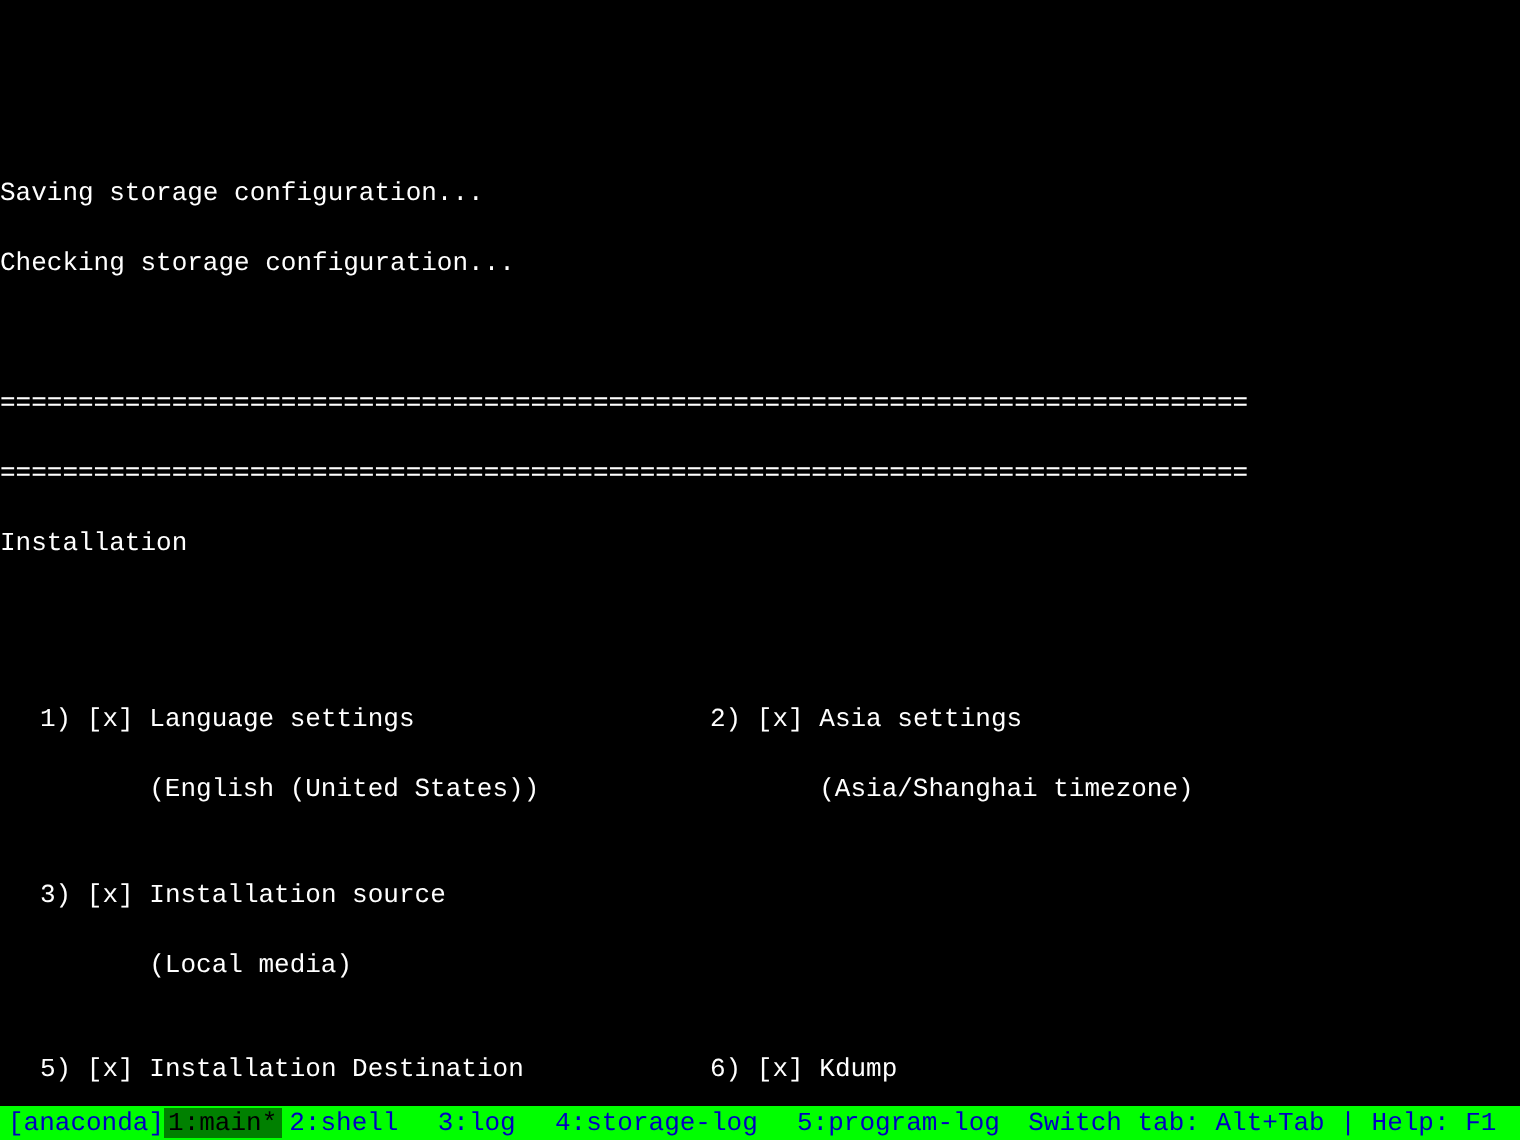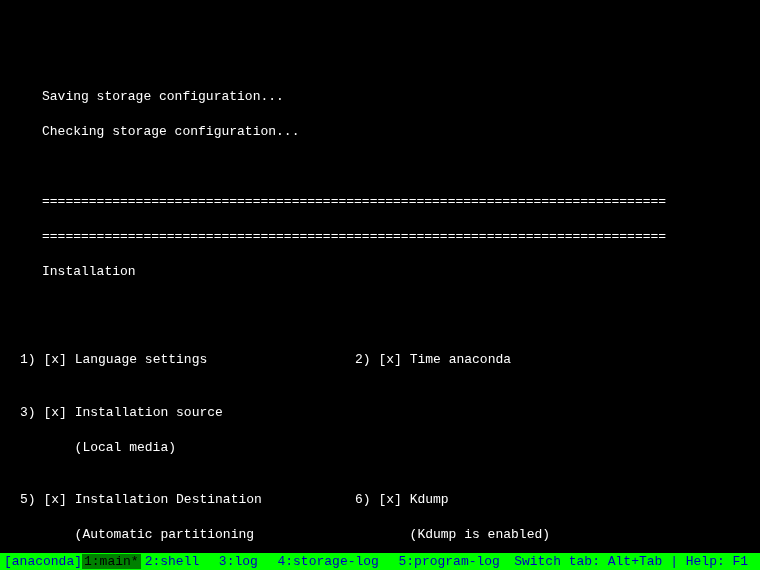--- a/index.html
+++ b/index.html
@@ -8,21 +8,21 @@
     color: #fff;
     font-family: "Courier New", monospace;
     font-size: 13px;
     line-height: 1.35;
     width: 760px;
     height: 570px;
     overflow: hidden;
     white-space: pre;
   }
   .screen { padding: 0; }
-  .row { display: block; padding-left: 42px; }
+  .row { display: block; }
   .cols { display: flex; padding-left: 20px; }
   .col-l { width: 335px; }
   .col-r { flex: 1; }
   .statusbar {
     background: #00ff00;
     color: #000;
     width: 760px;
     display: flex;
     justify-content: space-between;
     padding: 0 4px;
@@ -43,21 +43,25 @@
 <span class="row">Saving storage configuration...</span>
 <span class="row">Checking storage configuration...</span>
 <span class="row"> </span>
 <span class="row">================================================================================</span>
 <span class="row">================================================================================</span>
 <span class="row">Installation</span>
 <span class="row"> </span>
 
 <div class="cols">
   <div class="col-l"><span><span>1)</span> <span>[x]</span> <span>Language settings</span></span></div>
-  <div class="col-r"><span><span>2)</span> <span>[x]</span> <span>Time anaconda</span></span></div>
+  <div class="col-r"><span><span>2)</span> <span>[x]</span> <span>Asia settings</span></span></div>
+</div>
+<div class="cols">
+  <div class="col-l">       <span>(English (United States))</span></div>
+  <div class="col-r">       <span>(Asia/Shanghai timezone)</span></div>
 </div>
 
 <div class="cols">
   <div class="col-l"><span><span>3)</span> <span>[x]</span> <span>Installation source</span></span></div>
 </div>
 <div class="cols">
   <div class="col-l">       <span>(Local media)</span></div>
 </div>
 
 <div class="cols">

